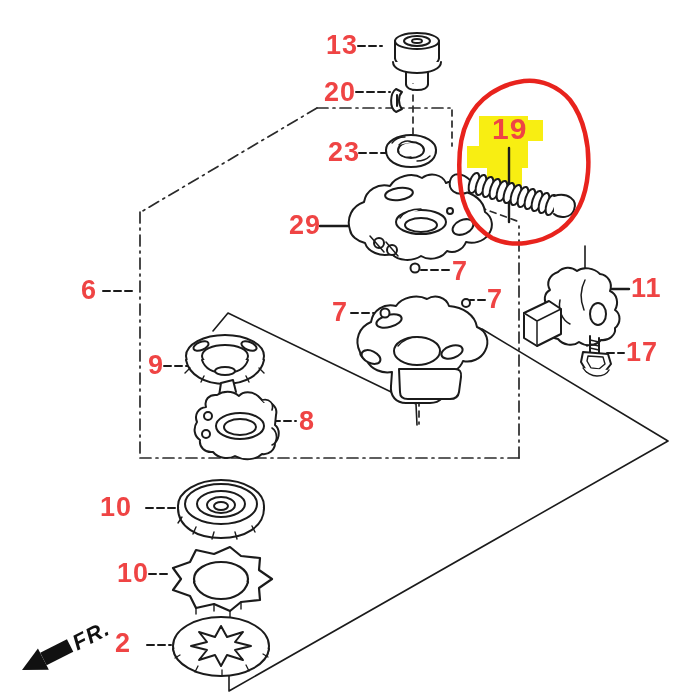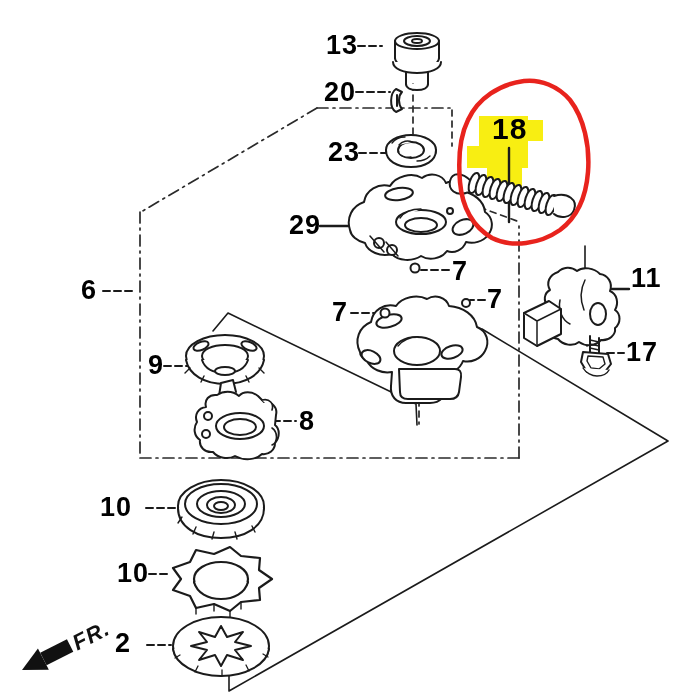--- a/index.html
+++ b/index.html
@@ -1,20 +1,20 @@
 <!DOCTYPE html>
 <html><head>
 <meta charset="utf-8">
 <style>
   html,body{margin:0;padding:0;}
   body{width:700px;height:700px;background:#ffffff;position:relative;overflow:hidden;
        font-family:"Liberation Sans",sans-serif;}
   #stage{position:absolute;left:0;top:0;width:700px;height:700px;}
   svg{position:absolute;left:0;top:0;}
-  .plabel{position:absolute;font:700 27px "Liberation Sans",sans-serif;color:#000000;
+  .plabel{position:absolute;font:700 27px "Liberation Sans",sans-serif;color:#ef4444;
           letter-spacing:1px;line-height:1;user-select:none;}
   .plabel.big{font-size:30px;}
 </style>
 </head>
 <body>
 
 <div id="stage">
 
 <svg width="700" height="700" viewBox="0 0 700 700" fill="none" stroke="#1b1b1b" stroke-width="2" stroke-linecap="round" stroke-linejoin="round">
 
@@ -213,25 +213,25 @@
     <polygon points="0,0 24,-12 24,12" fill="#111" stroke="none"></polygon>
     <rect x="24" y="-7" width="30" height="14" fill="#111" stroke="none"></rect>
     <text x="58" y="8" fill="#111" stroke="none" style="font:italic 700 22px 'Liberation Sans',sans-serif;letter-spacing:1px;">FR.</text>
   </g>
 </svg>
 
   <div class="plabel" style="left:326px;top:32px">13</div>
   <div class="plabel" style="left:324px;top:79px">20</div>
   <div class="plabel" style="left:328px;top:139px">23</div>
   <div class="plabel" style="left:289px;top:212px">29</div>
-  <div class="plabel big" style="left:492px;top:114px">18</div>
+  <div class="plabel big" style="left:492px;top:114px">19</div>
   <div class="plabel" style="left:81px;top:277px">6</div>
   <div class="plabel" style="left:452px;top:258px">7</div>
   <div class="plabel" style="left:332px;top:299px">7</div>
   <div class="plabel" style="left:487px;top:286px">7</div>
-  <div class="plabel" style="left:631px;top:265px">11</div>
+  <div class="plabel" style="left:631px;top:275px">11</div>
   <div class="plabel" style="left:626px;top:339px">17</div>
   <div class="plabel" style="left:148px;top:352px">9</div>
   <div class="plabel" style="left:299px;top:408px">8</div>
   <div class="plabel" style="left:100px;top:494px">10</div>
   <div class="plabel" style="left:117px;top:560px">10</div>
   <div class="plabel" style="left:115px;top:630px">2</div>
 </div>
 
 </body></html>

